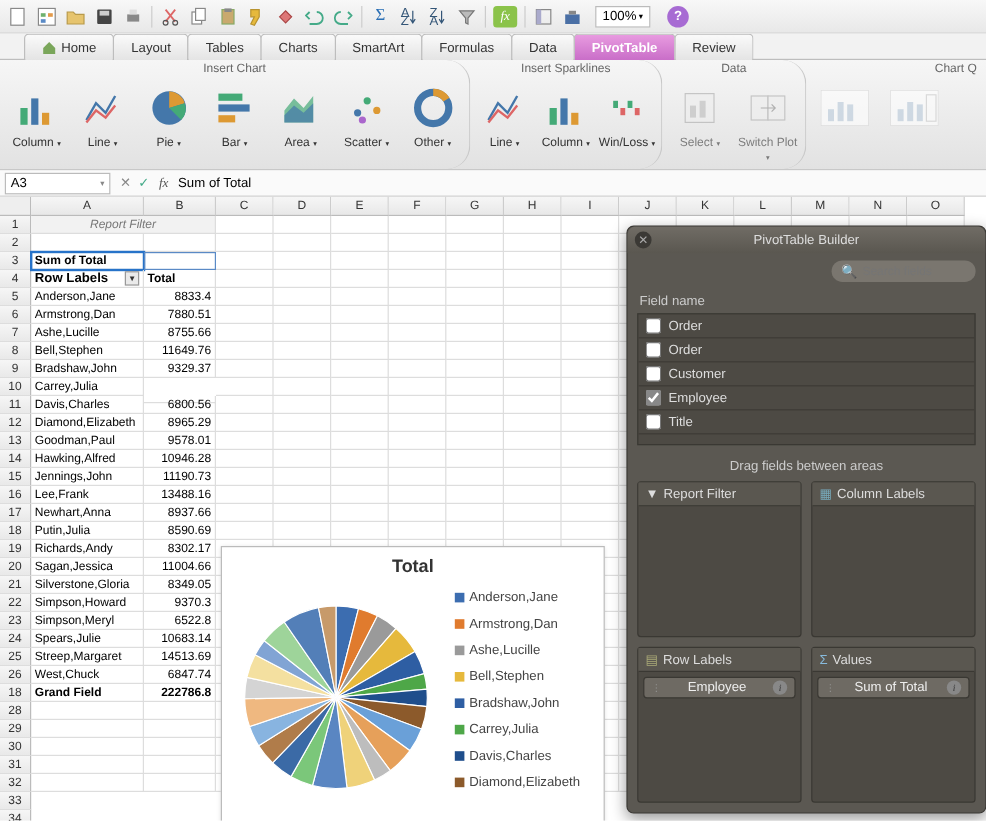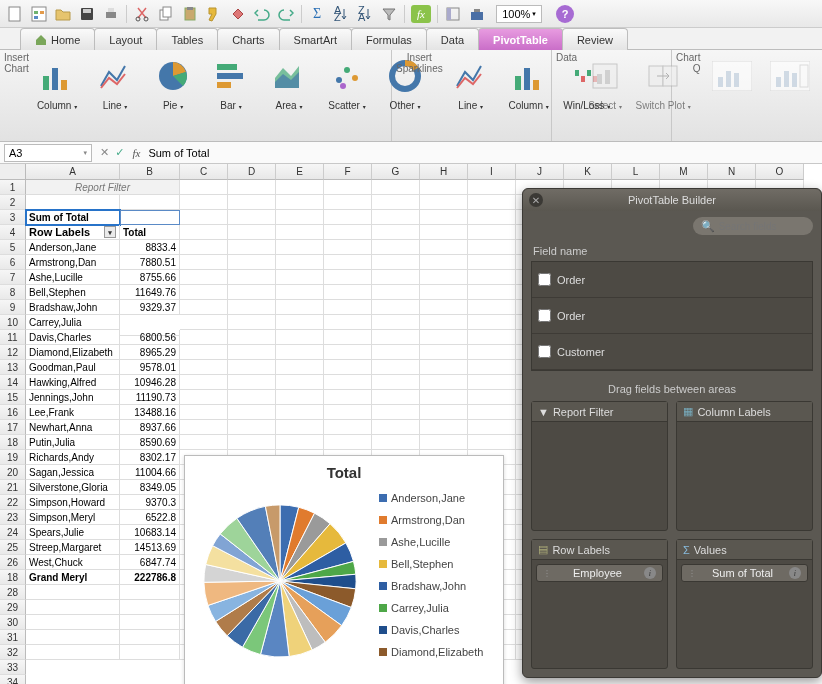--- a/index.html
+++ b/index.html
@@ -13,21 +13,21 @@
 .help-ico { width:18px; height:18px; border-radius:50%; background:#a76bd3; color:#fff; font-weight:bold; display:flex; align-items:center; justify-content:center; margin-left:8px;}
 
 
 .tabs { height:22px; background:#f2f2f2; border-bottom:1px solid #bdbdbd; display:flex; padding-left:20px; }
 .tab { padding:0 14px; height:22px; display:flex; align-items:center; border:1px solid #bdbdbd; border-bottom:none; margin-right:-1px; background:linear-gradient(#fafafa,#e4e4e4); border-radius:4px 4px 0 0; cursor:pointer; color:#333; font-size:11px;}
 .tab.pivot { background:linear-gradient(#e89be0,#c96ec8); color:#fff; font-weight:bold; }
 .tab.home svg { margin-right:4px; }
 
 
 .ribbon { height:92px; background:linear-gradient(#f6f6f6,#e2e2e2); border-bottom:1px solid #bcbcbc; display:flex; }
-.rgroup { border-right:1px solid #c8c8c8; padding:2px 4px 0 4px; display:flex; flex-direction:row; }
+.rgroup { border-right:1px solid #c8c8c8; padding:2px 4px 0 4px; display:flex; flex-direction:column;border-radius:20px; }
 .rgroup-title { text-align:center; font-size:10px; color:#666; height:14px; }
 .rgroup-body { flex:1; display:flex; align-items:flex-start; gap:2px; }
 .rbtn { width:56px; height:72px; display:flex; flex-direction:column; align-items:center; justify-content:flex-start; gap:4px; padding-top:4px; cursor:pointer; border-radius:3px; }
 .rbtn .ico { width:40px; height:40px; display:flex; align-items:center; justify-content:center; }
 .rbtn .lbl { font-size:10px; color:#333; text-align:center; }
 .rgroup.data .rbtn, .rgroup.chartq .rbtn { opacity:.6; }
 
 
 .fbar { height:22px; border-bottom:1px solid #c8c8c8; display:flex; align-items:center; background:#fafafa; }
 .namebox { width:88px; height:18px; border:1px solid #bbb; background:#fff; margin-left:4px; padding:0 4px; display:flex; align-items:center; font-size:11px; }
@@ -62,21 +62,21 @@
 .legend-sw { width:8px; height:8px; }
 
 
 .ptb { position:absolute; right:0; top:188px; width:300px; height:490px; background:#5b5852; border:1px solid #3b3935; border-radius:6px; box-shadow:0 4px 12px rgba(0,0,0,.4); color:#ddd; font-size:11px; display:flex; flex-direction:column; }
 .ptb-titlebar { height:22px; display:flex; align-items:center; justify-content:center; position:relative; background:linear-gradient(#706c65,#5a5750); border-radius:6px 6px 0 0;}
 .ptb-close { position:absolute; left:6px; width:14px; height:14px; border-radius:50%; background:#3b3935; color:#aaa; font-size:10px; display:flex; align-items:center; justify-content:center; cursor:pointer;}
 .ptb-search { margin:6px 8px; height:18px; background:#7a766f; border-radius:9px; display:flex; align-items:center; padding:0 8px; gap:4px; color:#bbb; float:right; width:120px; align-self:flex-end;}
 .ptb-search input { background:transparent; border:none; color:#ccc; font-size:10px; width:80px; outline:none;}
 .ptb-section-label { padding:4px 10px; color:#ccc; }
 .field-list { margin:0 8px 6px 8px; background:#4d4a44; border:1px solid #3a3833; height:110px; overflow-y:auto; }
-.field-row { height:36px; display:flex; align-items:center; gap:6px; padding:0 6px; border-bottom:1px solid #3e3b36;}
+.field-row { height:20px; display:flex; align-items:center; gap:6px; padding:0 6px; border-bottom:1px solid #3e3b36;}
 .field-row input { accent-color:#888; }
 .ptb-drag-hint { text-align:center; color:#ccc; margin:6px 0; }
 .ptb-areas { flex:1; display:grid; grid-template-columns:1fr 1fr; grid-template-rows:1fr 1fr; gap:8px; padding:0 8px 8px 8px; }
 .area { background:#4d4a44; border:1px solid #3a3833; border-radius:3px; display:flex; flex-direction:column;}
 .area-head { height:20px; display:flex; align-items:center; gap:4px; padding:0 6px; background:#5a5750; border-bottom:1px solid #3a3833; font-size:10px; color:#ddd;}
 .area-body { flex:1; padding:4px; }
 .pill { background:#6e6a63; border:1px solid #3a3833; border-radius:3px; height:18px; display:flex; align-items:center; justify-content:space-between; padding:0 6px; font-size:10px; color:#eee; margin-bottom:4px;}
 .pill .grip { color:#999; font-size:8px; }
 .pill .info { width:12px; height:12px; border-radius:50%; background:#888; color:#333; font-size:8px; display:flex; align-items:center; justify-content:center; font-style:italic; font-family:Georgia,serif;}
 
@@ -886,21 +886,21 @@
         <div class="cell " style="width: 48px;"></div>
         <div class="cell " style="width: 48px;"></div>
         <div class="cell " style="width: 48px;"></div>
         <div class="cell " style="width: 48px;"></div>
         <div class="cell " style="width: 48px;"></div>
         <div class="cell " style="width: 48px;"></div>
         <div class="cell " style="width: 48px;"></div>
         <div class="cell " style="width: 48px;"></div>
       </div>
       <div class="row">
-        <div class="cell bold" style="width: 94px;">Grand Meryl</div>
+        <div class="cell bold" style="width: 94px;">Grand Field</div>
         <div class="cell bold right" style="width: 60px;">222786.8</div>
         <div class="cell " style="width: 48px;"></div>
         <div class="cell " style="width: 48px;"></div>
         <div class="cell " style="width: 48px;"></div>
         <div class="cell " style="width: 48px;"></div>
         <div class="cell " style="width: 48px;"></div>
         <div class="cell " style="width: 48px;"></div>
         <div class="cell " style="width: 48px;"></div>
         <div class="cell " style="width: 48px;"></div>
         <div class="cell " style="width: 48px;"></div>

